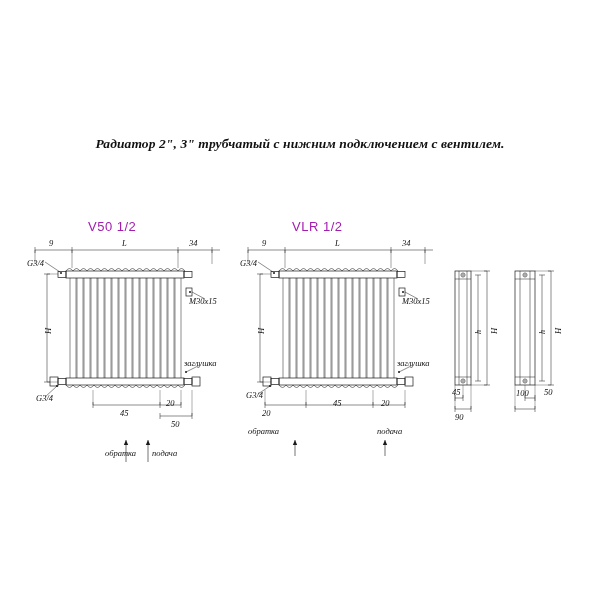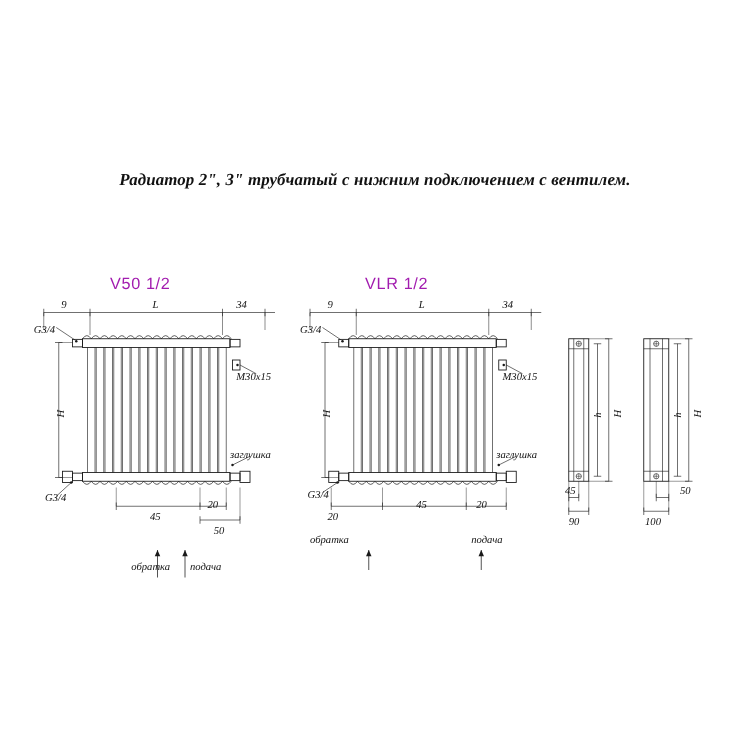--- a/index.html
+++ b/index.html
@@ -380,15 +380,15 @@
   <div class="dim" style="left:377px; top:426px;">подача</div>
 
   <div class="dim rot" style="left:489px; top:334px;">H</div>
   <div class="dim rot small" style="left:474px; top:334px;">h</div>
   <div class="dim" style="left:452px; top:387px;">45</div>
   <div class="dim" style="left:455px; top:412px;">90</div>
 
   <div class="dim rot" style="left:553px; top:334px;">H</div>
   <div class="dim rot small" style="left:538px; top:334px;">h</div>
   <div class="dim" style="left:544px; top:387px;">50</div>
-  <div class="dim" style="left:516px; top:412px;">100</div>
+  <div class="dim" style="left:516px; top:388px;">100</div>
 
 </div>
 
 </body></html>

